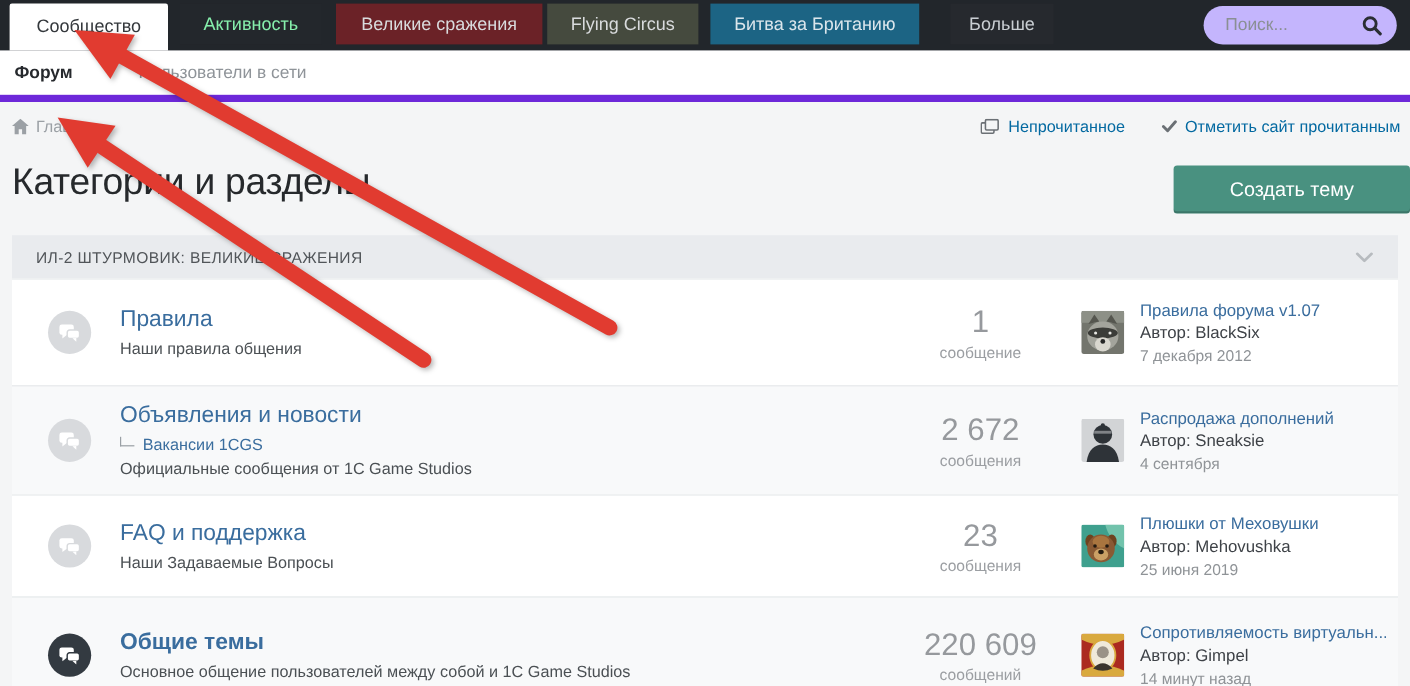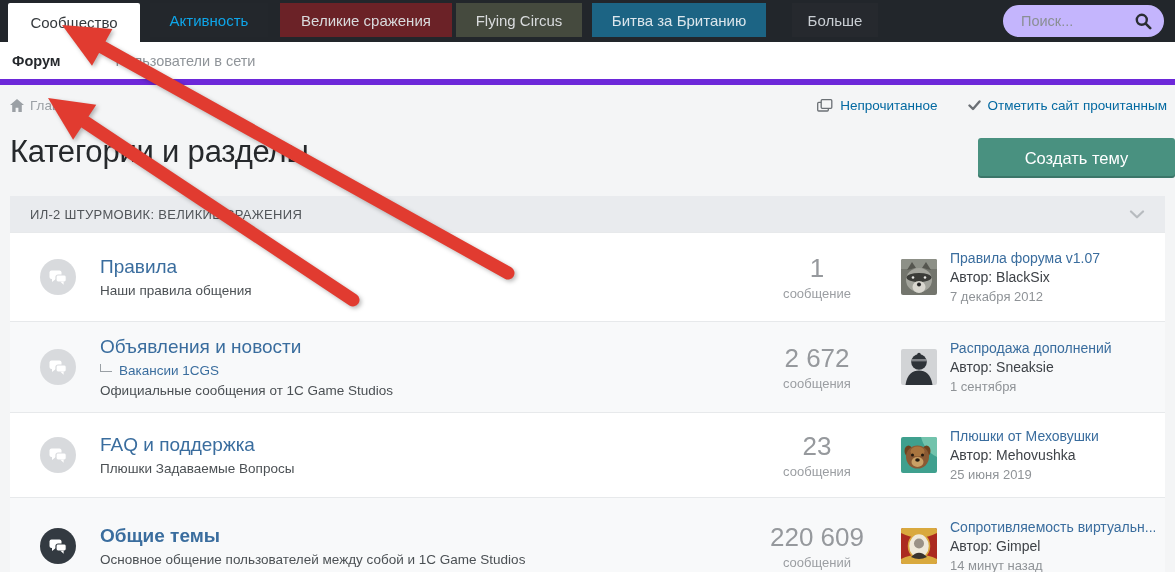--- a/index.html
+++ b/index.html
@@ -67,21 +67,21 @@
   .flp-author{font-size:14px;color:#3e4247}
   .flp-date{font-size:13px;color:#8f9397}
   
   .arrows{position:absolute;left:0;top:0;pointer-events:none;z-index:50}
 </style>
 </head>
 <body>
 
 <div class="topbar">
   <div class="tab t1" style="background: rgb(255, 255, 255); color: rgb(52, 56, 60);">Сообщество</div>
-  <div class="tab t2" style="background: rgb(35, 39, 44); color: #0ea5e9;">Активность</div>
+  <div class="tab t2" style="background: rgb(35, 39, 44); color: #86efac;">Активность</div>
   <div class="tab t3" style="background: rgb(107, 34, 39); color: rgb(217, 219, 221);">Великие сражения</div>
   <div class="tab t4" style="background: rgb(69, 74, 62); color: rgb(217, 219, 221);">Flying Circus</div>
   <div class="tab t6" style="background: rgb(28, 100, 132); color: rgb(219, 230, 236);">Битва за Британию</div>
   <div class="tab t7" style="background: rgb(38, 41, 46); color: rgb(201, 206, 211);">Больше</div>
   <div class="search-pill">
     <input type="text" placeholder="Поиск..." style="">
     <svg width="17" height="17" viewBox="0 0 17 17">
       <circle cx="6.8" cy="6.8" r="5" fill="none" stroke="#2a2e33" stroke-width="2.4"></circle>
       <line x1="10.7" y1="10.7" x2="15.2" y2="15.2" stroke="#2a2e33" stroke-width="2.6" stroke-linecap="round"></line>
     </svg>
@@ -194,36 +194,36 @@
         <rect width="36" height="36" fill="#d2d4d6"></rect>
         <circle cx="18" cy="5.5" r="1.8" fill="#2e3338"></circle>
         <circle cx="18" cy="13" r="7.8" fill="#2e3338"></circle>
         <rect x="10.8" y="10" width="14.4" height="2.4" fill="#d2d4d6" opacity="0.5"></rect>
         <path d="M4.5 36 C6 25.5 11.5 21.5 18 21.5 C24.5 21.5 30 25.5 31.5 36 Z" fill="#2e3338"></path>
       </svg>
     </div>
     <div class="flast">
       <div class="flp-title">Распродажа дополнений</div>
       <div class="flp-author">Автор: Sneaksie</div>
-      <div class="flp-date">1 сентября</div>
+      <div class="flp-date">4 сентября</div>
     </div>
   </div>
 
   <div class="frow r3">
     <div class="ficon read">
       <svg width="18" height="15" viewBox="0 0 18 15">
         <rect x="0.5" y="0.5" width="12" height="8.5" rx="2" fill="#fff"></rect>
           <path d="M3 8 L3 12 L7.5 8.6 Z" fill="#fff"></path>
         <rect x="7" y="5" width="10.3" height="7" rx="2" fill="#fff" stroke="#d8dadd" stroke-width="1.2"></rect>
         <path d="M14.6 11.6 L14.6 14.7 L11.4 11.8 Z" fill="#fff"></path>
       </svg>
     </div>
     <div class="fmain">
       <div class="ftitle">FAQ и поддержка</div>
-      <div class="fdesc">Плюшки Задаваемые Вопросы</div>
+      <div class="fdesc">Наши Задаваемые Вопросы</div>
     </div>
     <div class="fcount">
       <div class="num">23</div>
       <div class="lbl">сообщения</div>
     </div>
     <div class="avatar">
       <svg width="36" height="36" viewBox="0 0 36 36">
         <rect width="36" height="36" fill="#3fa08e"></rect>
         <path d="M20 0 H36 V20 C27 16 22 8 20 0 Z" fill="#7bc9b2" opacity="0.85"></path>
         <ellipse cx="7.5" cy="14" rx="4" ry="5.5" fill="#6e431f"></ellipse>

